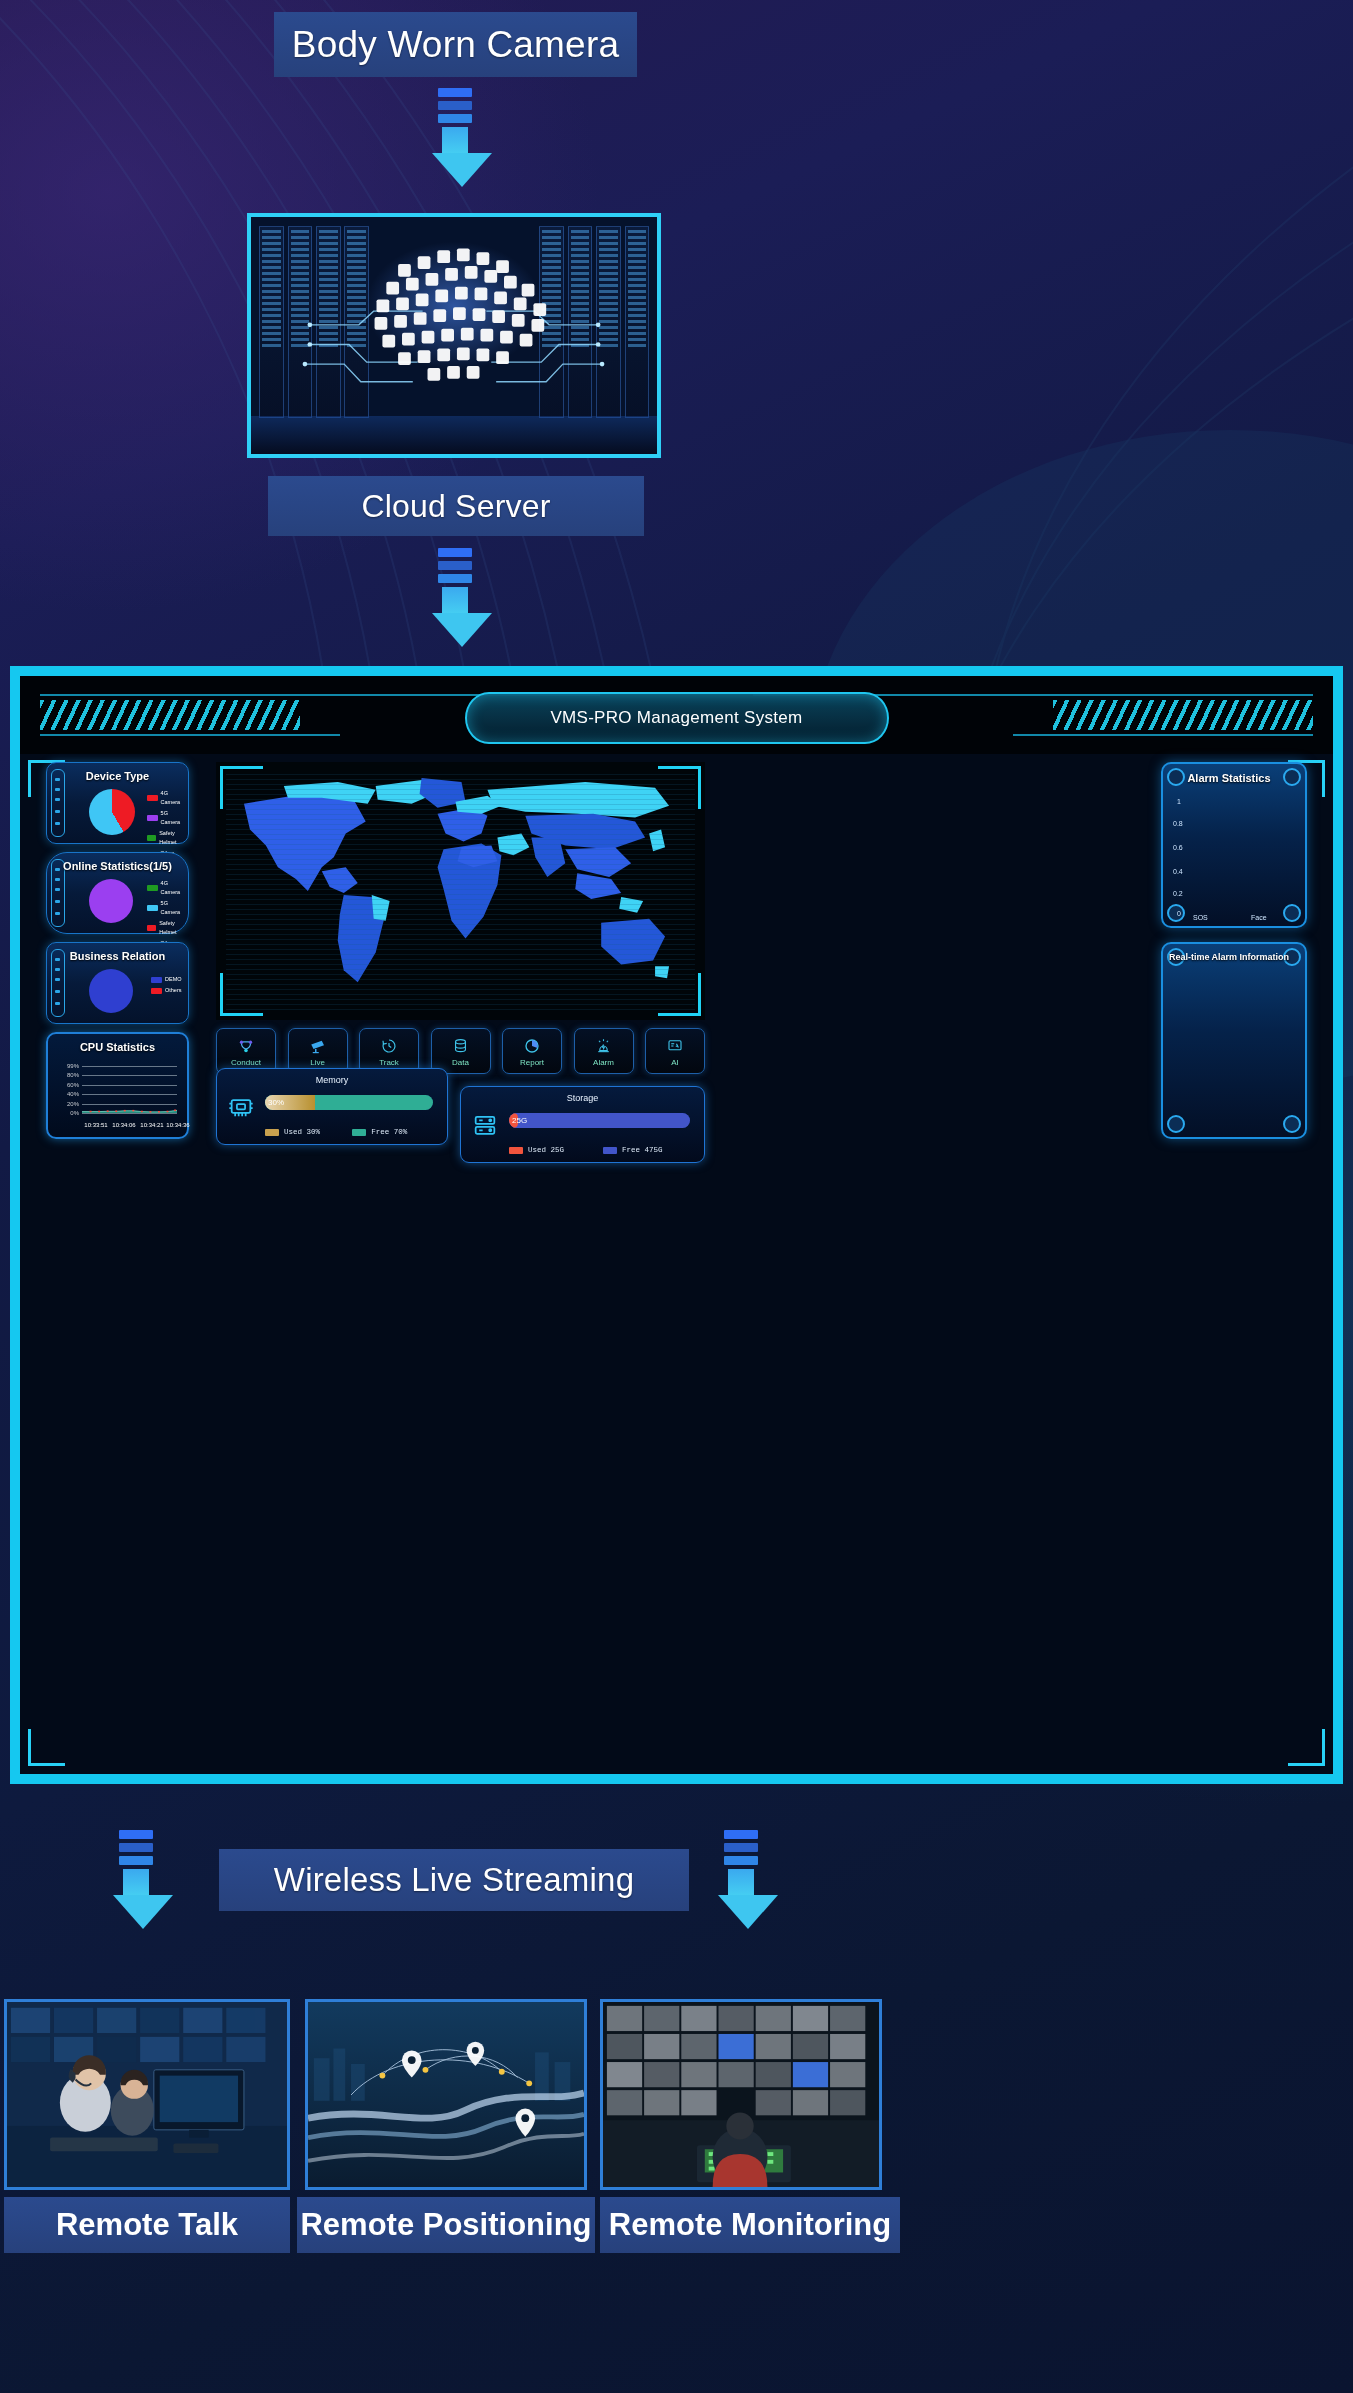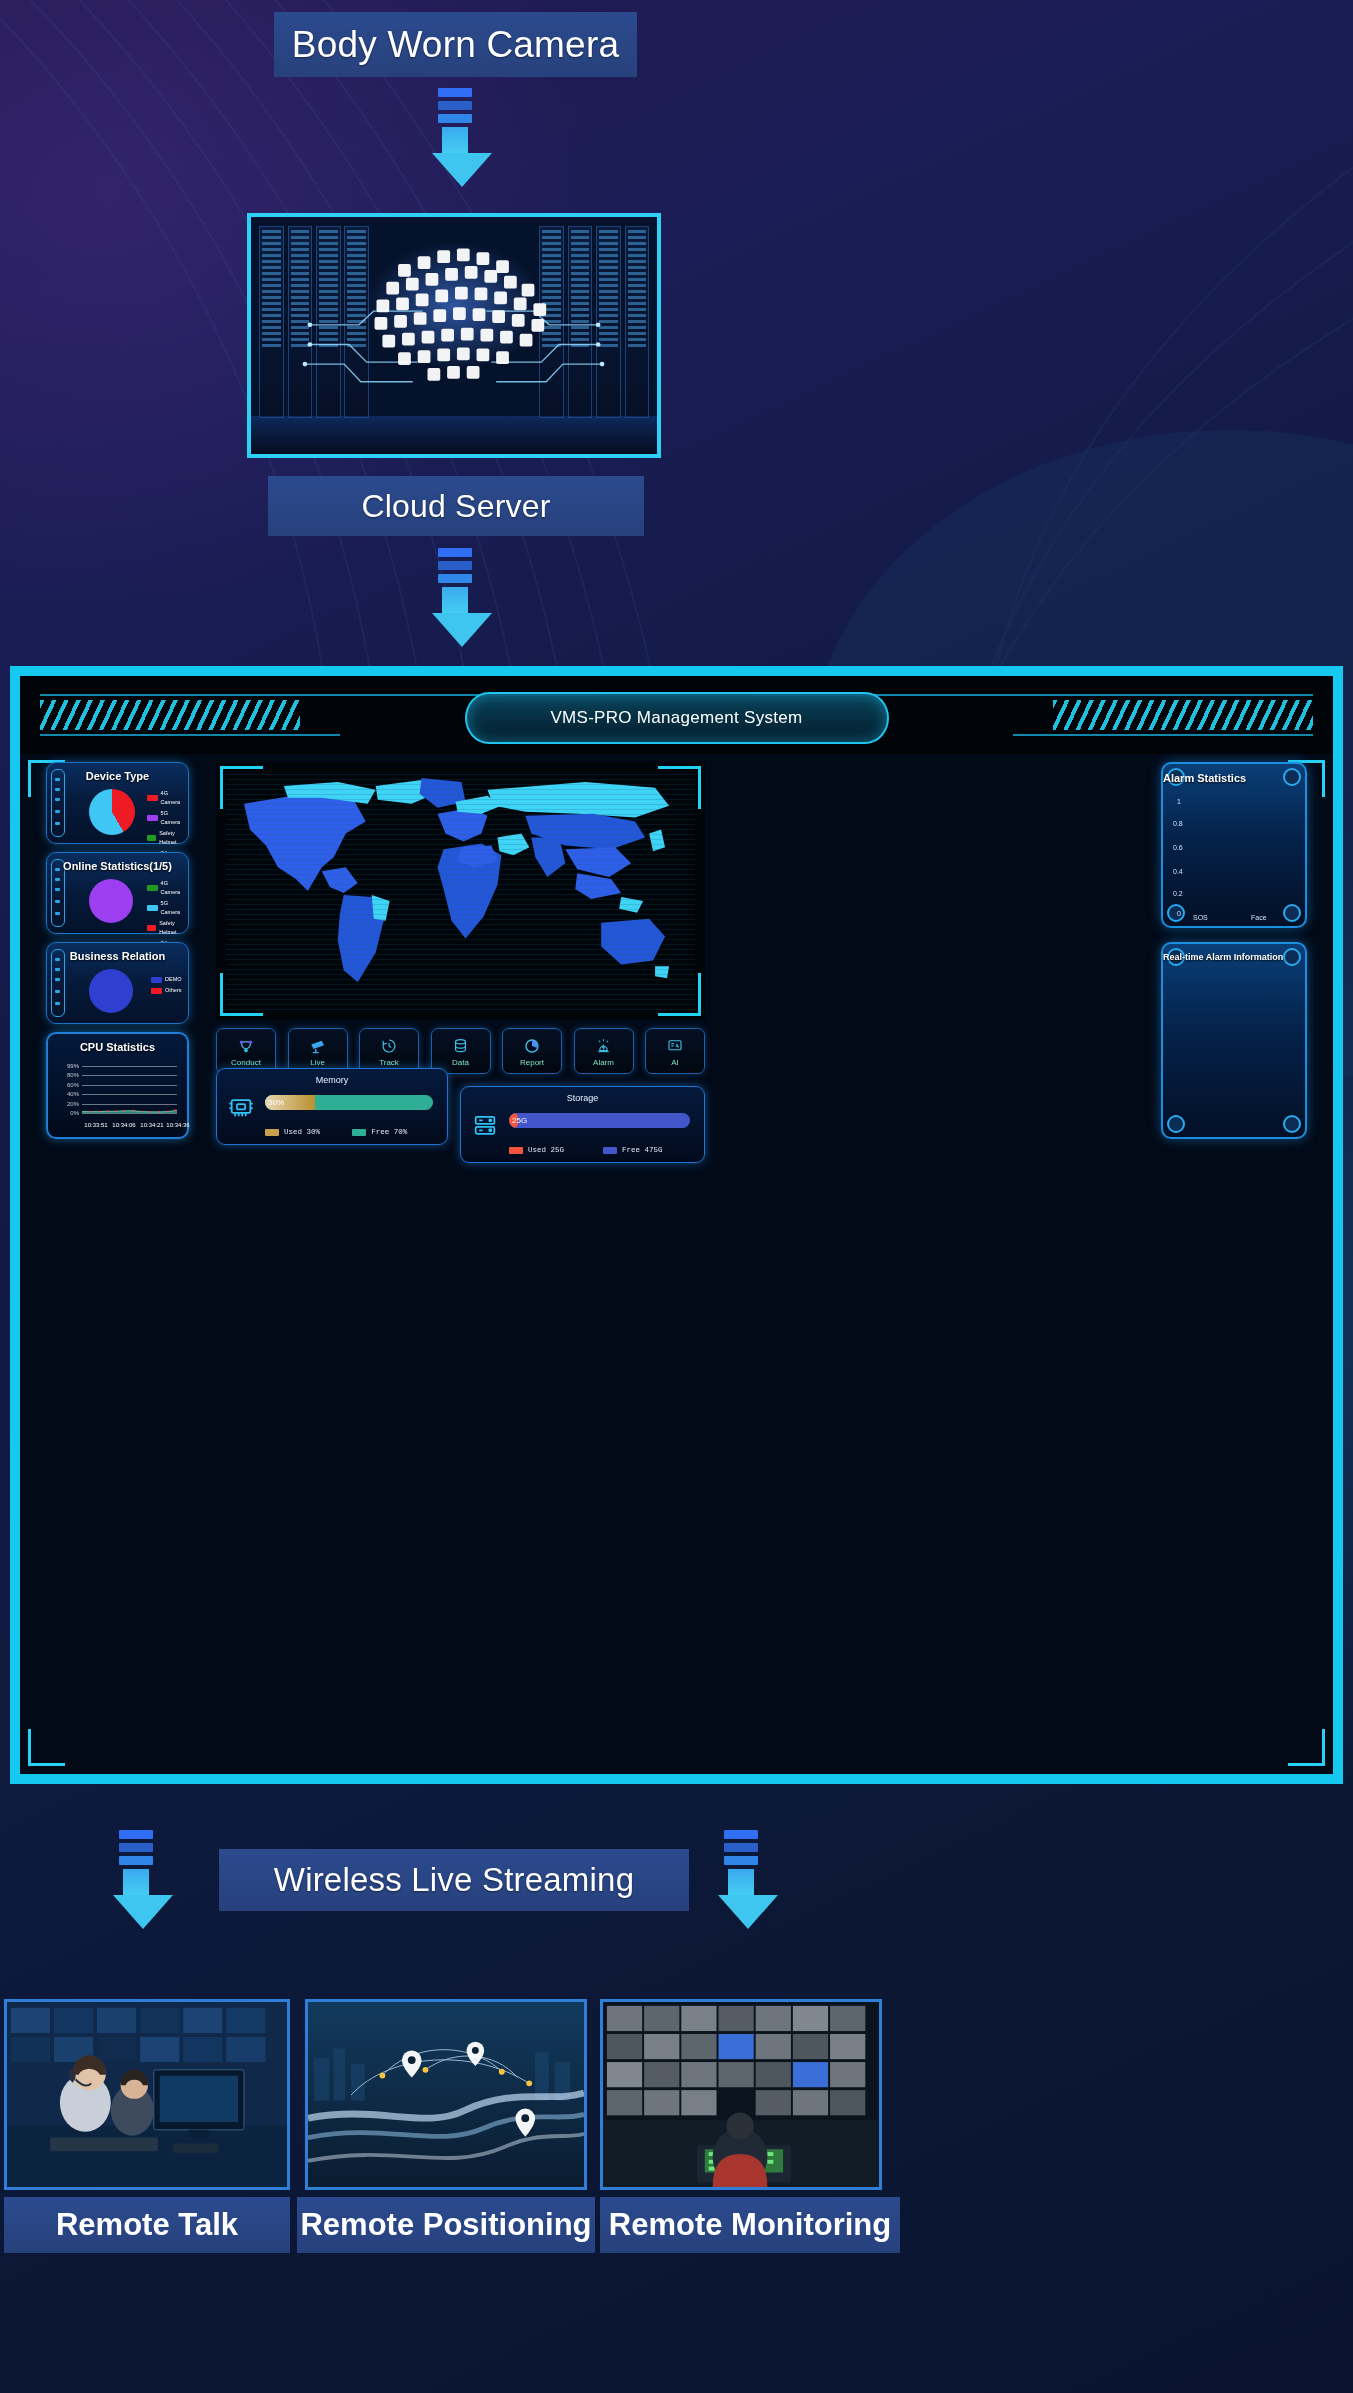--- a/index.html
+++ b/index.html
@@ -198,21 +198,21 @@
   .meter-legend i { width:14px; height:7px; margin-right:5px; border-radius:1px; }
 
   
   .hud-panel {
     position:absolute;
     background:linear-gradient(180deg,#0a3f78 0%,#05224a 45%,#030f26 100%);
     border:2px solid #1a8fe0; border-radius:10px; box-sizing:border-box;
     box-shadow:0 0 12px rgba(26,143,224,.5);
   }
   .hud-panel .ctitle {
-    position:absolute; left:0; right:10px; top:8px; 
+    position:absolute; left:0; right:10px; top:8px; text-align:center;
     color:#fff; font-size:11px; font-weight:bold; text-shadow:0 1px 2px #000;
   }
   .hud-corner { position:absolute; width:14px; height:14px; border-radius:50%;
                 border:2px solid #2aa9ef; background:#0b2d55; }
   .axis-lbl { position:absolute; color:#cfe6ff; font-size:7px; }
 
   
   #cpu-panel { }
   #cpu-plot { position:absolute; left:34px; right:10px; top:32px; bottom:24px; }
   #cpu-plot .grid { position:absolute; left:0; right:0; height:1px; background:#8a9aa8; opacity:.75; }
@@ -570,21 +570,21 @@
               <i style="background:#1f9b22"></i>
               <span>Safety Helmet</span>
             </div>
         <div>
               <i style="background:#3fc6f5"></i>
               <span>Other Types</span>
             </div>
       </div>
     </div>
 
-    <div class="tech-panel" style="left:26px; top:176px; width:143px; height:82px;">
+    <div class="tech-panel" style="left:26px; top:176px; width:143px; height:82px;border-radius:21px;">
       <div class="rail l">
             <b style="top:8px"></b>
             <b style="top:18px"></b>
             <b style="top:28px"></b>
             <b style="top:40px"></b>
             <b style="top:52px"></b>
           </div>
       <div class="panel-title">Online Statistics(1/5)</div>
       <div class="pie" style="left:42px; top:26px; width:44px; height:44px; background:#9b3ff0;"></div>
       <div class="legend" style="left:100px; top:26px;">

